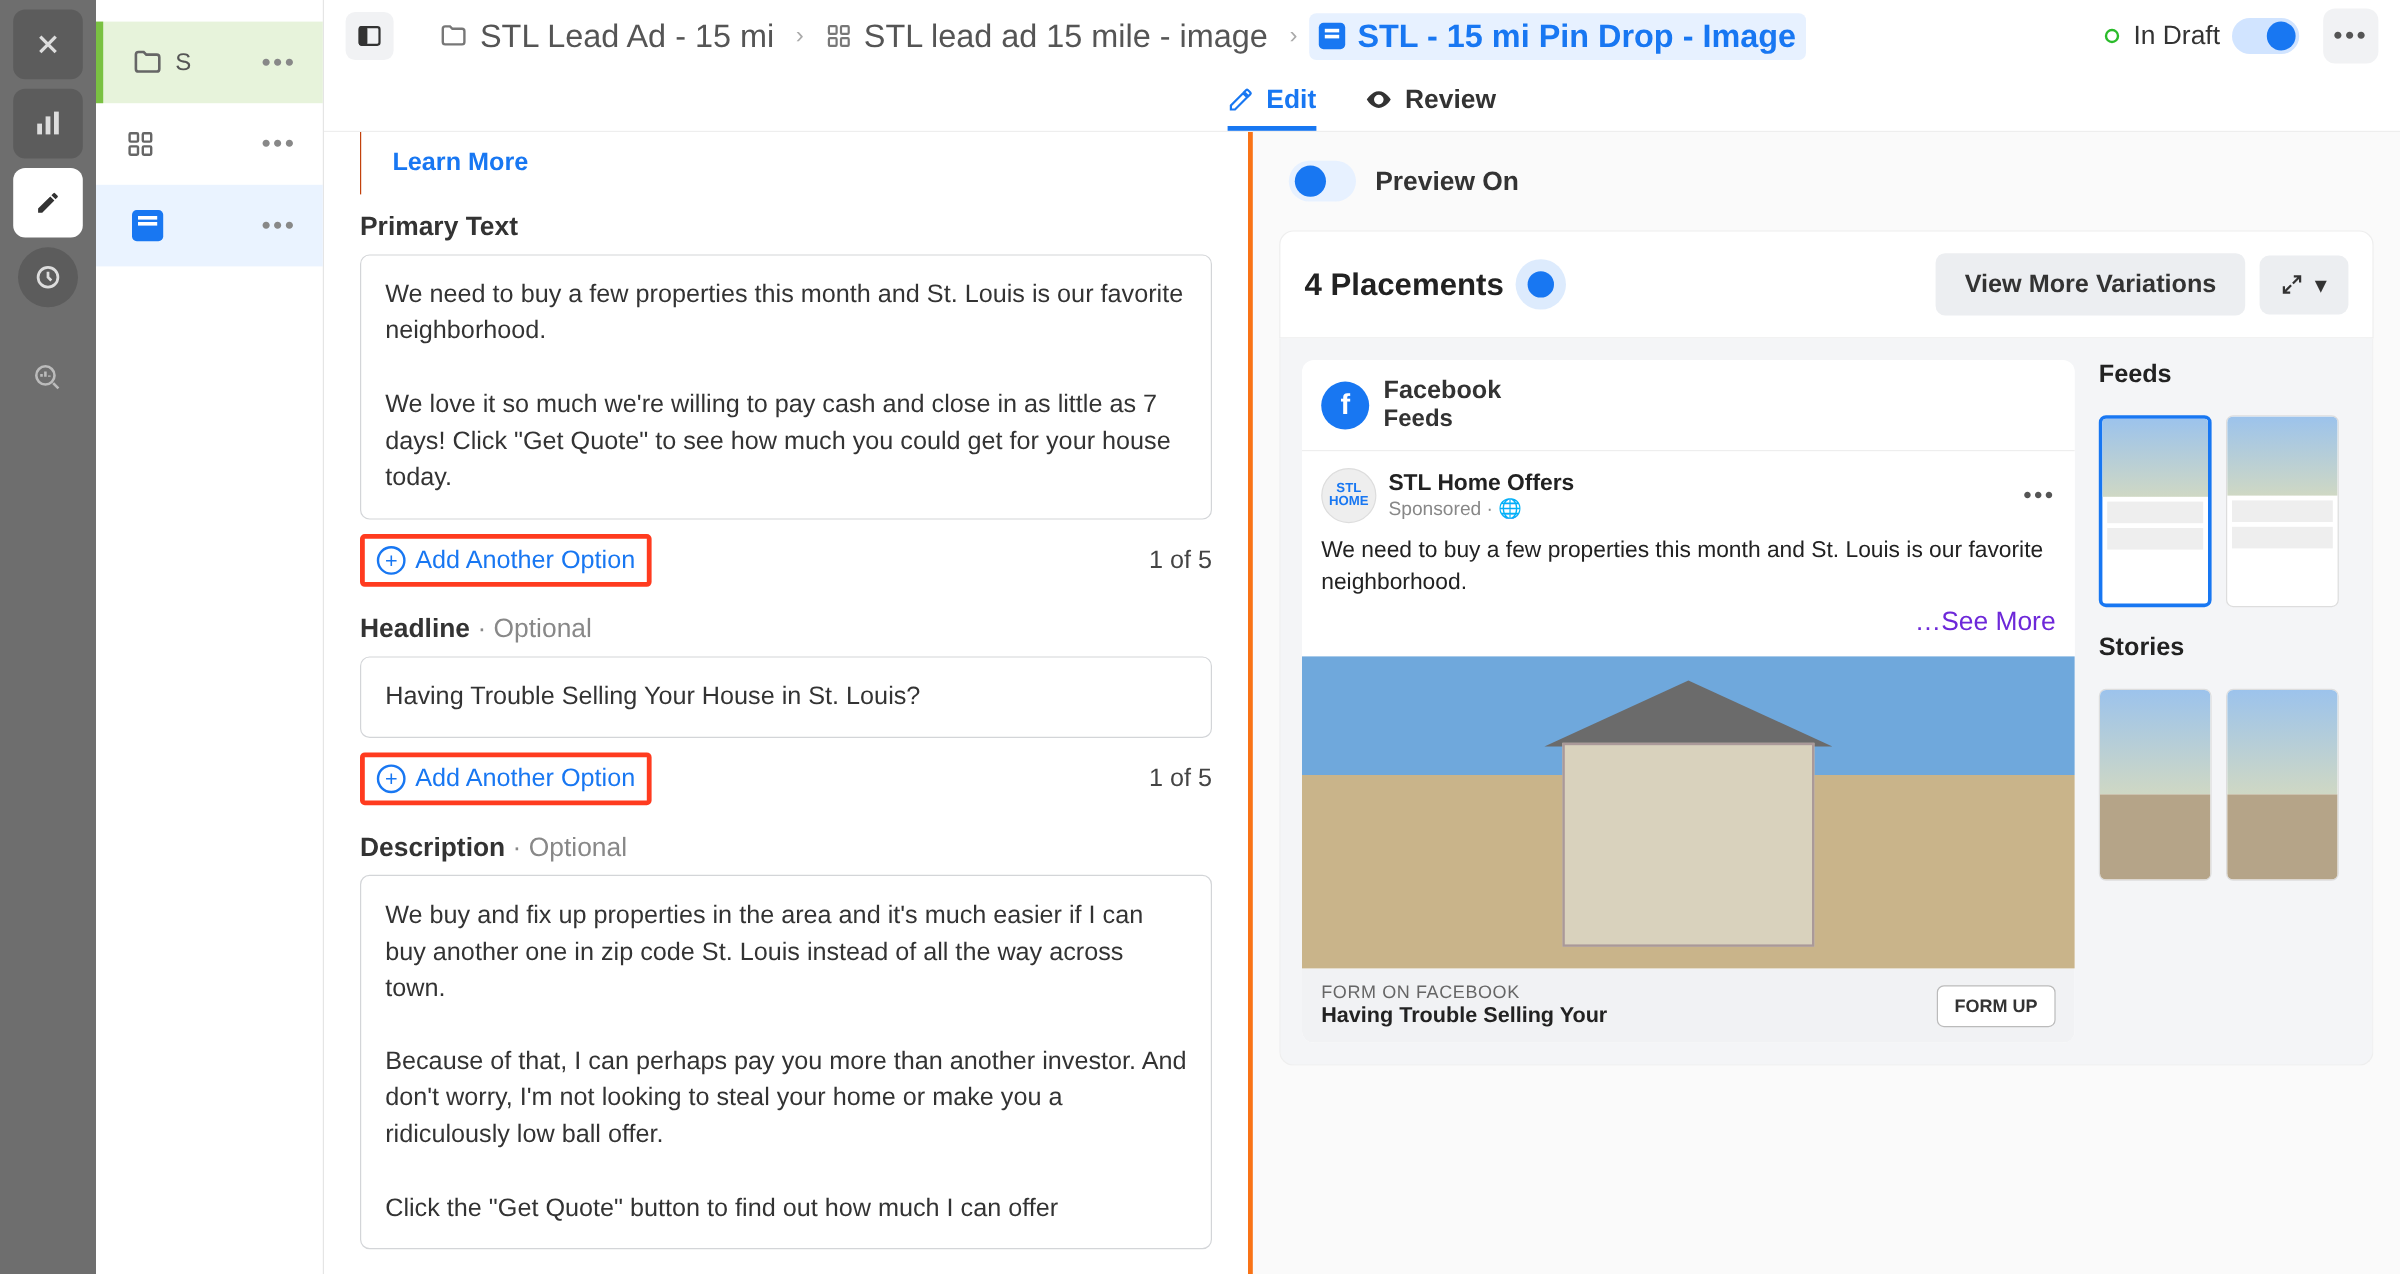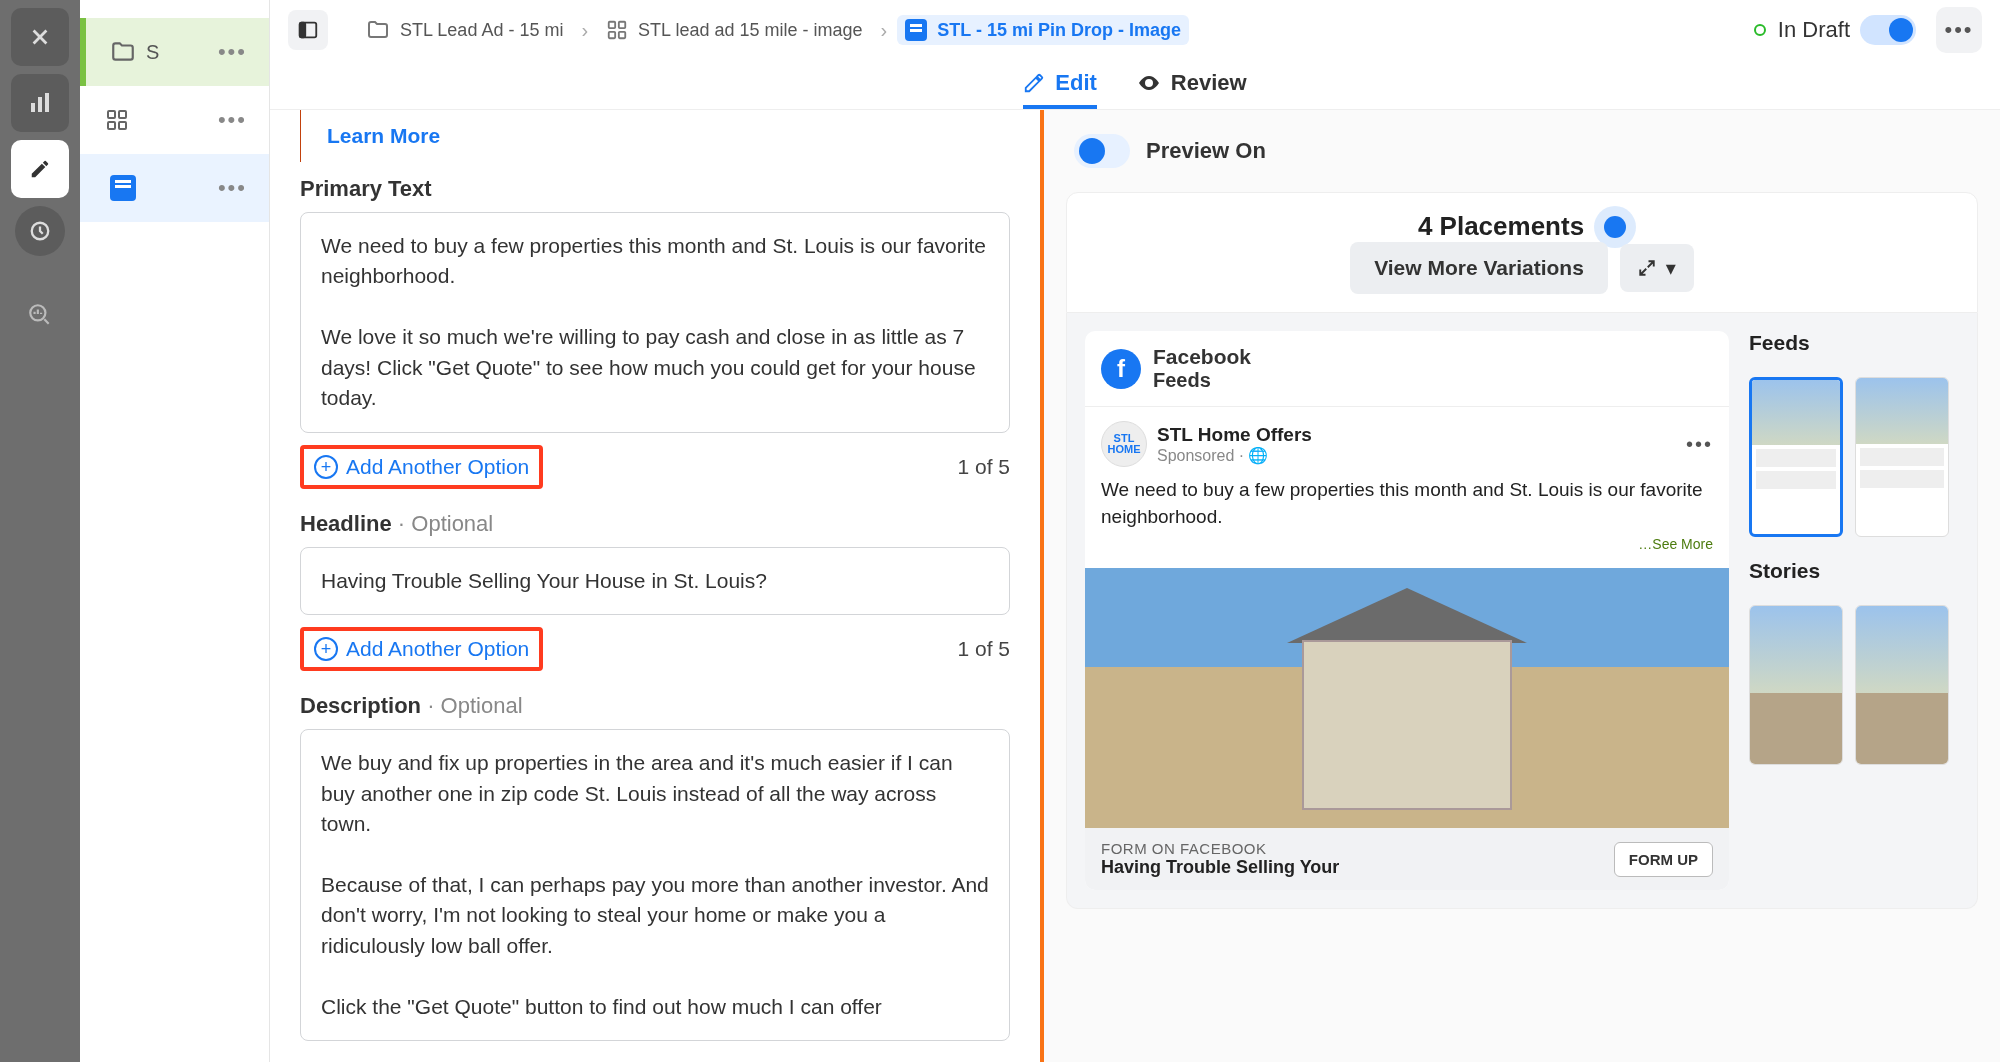--- a/index.html
+++ b/index.html
@@ -23,21 +23,21 @@
 .rail-row .dots { color: #888; font-size: 22px; letter-spacing: 2px; }
 .blue-doc { width: 26px; height: 26px; background: #1877f2; border-radius: 4px; position: relative; }
 .blue-doc::after { content:''; position:absolute; top:5px; left:5px; right:5px; height:3px; background:#fff; box-shadow: 0 5px 0 #fff; }
 
 
 .main { flex: 1; display: flex; flex-direction: column; }
 
 
 .topbar { height: 60px; display: flex; align-items: center; padding: 0 18px; gap: 10px; }
 .tb-icon { width: 40px; height: 40px; border-radius: 8px; background: #f1f2f4; display:flex; align-items:center; justify-content:center; color:#333; }
-.crumb { display: flex; align-items: center; gap: 10px; font-size: 18px; color: #555; padding: 4px 8px; border-radius: 6px; }
+.crumb { display: flex; align-items: center; gap: 10px; font-size: 27px; color: #555; padding: 4px 8px; border-radius: 6px; }
 .crumb .ci { color:#555; display:flex; }
 .crumb.active { color: #1877f2; background: #e7f1ff; font-weight:600; }
 .chev { color: #aaa; font-size: 20px; }
 .tb-spacer { flex: 1; }
 .draft { display: flex; align-items: center; gap: 12px; font-size: 22px; color:#333; }
 .dot-green { width: 12px; height: 12px; border-radius: 50%; border: 2px solid #2abb2a; }
 .toggle { width: 56px; height: 30px; border-radius: 15px; background: #d1e4ff; position: relative; }
 .toggle .knob { width: 24px; height: 24px; border-radius: 50%; background: #1877f2; position: absolute; top: 3px; right: 3px; }
 .menu-btn { width: 46px; height: 46px; border-radius: 10px; background: #f1f2f4; display:flex; align-items:center; justify-content:center; color:#555; font-size:22px; letter-spacing:2px; margin-left:10px; }
 
@@ -63,40 +63,40 @@
 .add-row { display:flex; align-items:center; justify-content:space-between; margin: 12px 0 22px 0; }
 .add-opt { display: inline-flex; align-items: center; gap: 8px; color: #1877f2; font-size: 21px; font-weight: 500; border: 4px solid #ff3b1f; padding: 6px 10px; border-radius: 4px; cursor:pointer; }
 .add-opt .plus { width: 24px; height: 24px; border: 2px solid #1877f2; border-radius: 50%; display:flex; align-items:center; justify-content:center; font-size: 18px; line-height:1; }
 .counter { font-size: 21px; color: #444; }
 
 
 .pv-toggle-row { display:flex; align-items:center; gap:16px; padding: 6px 8px 24px 8px; font-size:22px; color:#333; font-weight:600; }
 .switch2 { width: 56px; height: 34px; border-radius: 17px; background: #e7f1ff; position: relative; }
 .switch2 .knob { width: 26px; height: 26px; border-radius: 50%; background: #1877f2; position: absolute; top: 4px; left: 5px; }
 
-.pv-header { display:flex; align-items:center; justify-content:space-between; padding: 18px 20px; background:#fff; border:1px solid #eee; border-radius:12px 12px 0 0;flex-direction:column; }
+.pv-header { display:flex; align-items:center; justify-content:space-between; padding: 18px 20px; background:#fff; border:1px solid #eee; border-radius:12px 12px 0 0; }
 .pv-title { font-size: 26px; font-weight: 800; color:#222; display:flex; align-items:center; gap:14px; }
 .pulse { width: 22px; height:22px; border-radius:50%; background:#1877f2; box-shadow: 0 0 0 10px rgba(24,119,242,0.15); margin-left:6px; }
 .btn-grey { background: #eceef1; border-radius: 8px; padding: 14px 24px; font-size: 21px; font-weight:600; color:#333; cursor:pointer; }
 .btn-sq { background: #eceef1; border-radius: 8px; padding: 12px 18px; font-size: 20px; color:#333; display:flex; align-items:center; gap:10px; cursor:pointer; }
 
 .pv-body { display:flex; gap: 20px; background:#f4f5f7; border:1px solid #eee; border-top:none; border-radius:0 0 12px 12px; padding: 18px; }
 
 .fb-card { flex: 1; background:#fff; border-radius: 10px; overflow:hidden; display:flex; flex-direction:column; }
 .fb-head { display:flex; align-items:center; gap:12px; padding: 14px 16px; }
 .fb-logo-circ{ width:40px; height:40px; border-radius:50%; background:#1877f2; color:#fff; display:flex;align-items:center;justify-content:center;font-weight:900;font-size:24px;}
 .fb-name { font-size:21px; font-weight:700; color:#333; }
 .fb-sub { font-size:20px; font-weight:700; color:#333; }
 .post { padding: 4px 16px 10px 16px; }
 .post-top { display:flex; padding: 10px 0; align-items:center; gap:10px;}
 .avatar{width:46px;height:46px;border-radius:50%;background:#eee;border:1px solid #ddd; display:flex;align-items:center;justify-content:center;font-size:11px;color:#1877f2;font-weight:700;text-align:center;line-height:1;}
 .pg-name{font-size:19px;font-weight:700;color:#222;}
 .pg-spon{font-size:16px;color:#888;}
 .post-text{font-size:19px;color:#222;line-height:1.4;padding-bottom:6px;}
-.seemore{color:#4d7c0f;font-size:14px;text-align:right;padding-bottom:6px;}
+.seemore{color:#6d28d9;font-size:22px;text-align:right;padding-bottom:6px;}
 .hero{height:260px;background:linear-gradient(#6fa8dc 0%,#6fa8dc 38%,#c9b48a 38%,#c9b48a 100%);position:relative;}
 .house{position:absolute;left:50%;bottom:18px;transform:translateX(-50%);width:210px;height:170px;background:#d9d2bd;border:2px solid #a99;}
 .roof{position:absolute;left:50%;bottom:185px;transform:translateX(-50%);width:0;height:0;border-left:120px solid transparent;border-right:120px solid transparent;border-bottom:55px solid #6b6b6b;}
 .cta-strip{background:#f1f2f4;padding:12px 16px;display:flex;align-items:center;justify-content:space-between;}
 .cta-lbl{font-size:15px;color:#666;letter-spacing:0.5px;}
 .cta-head{font-size:18px;font-weight:700;color:#222;}
 .signup{border:1px solid #bbb;border-radius:6px;padding:8px 14px;font-size:15px;font-weight:700;color:#333;background:#fff;}
 
 .thumb-col{width:210px;display:flex;flex-direction:column;gap:22px;}
 .thumb-label{font-size:21px;font-weight:700;color:#222;}

